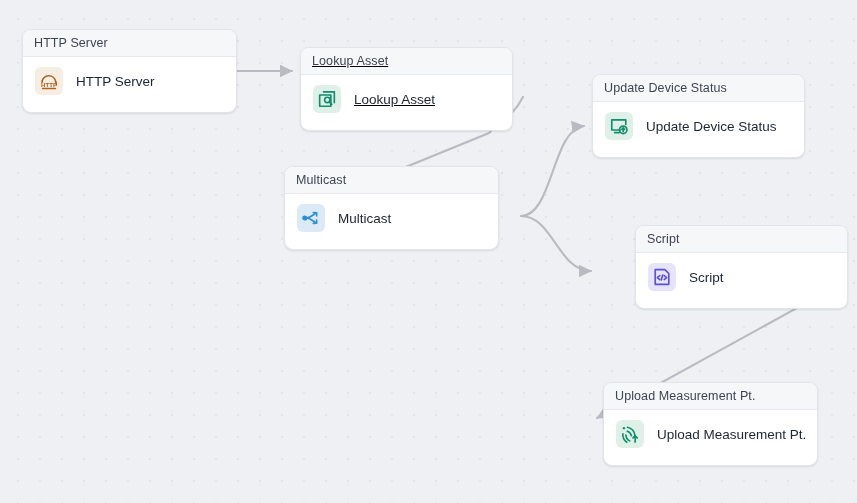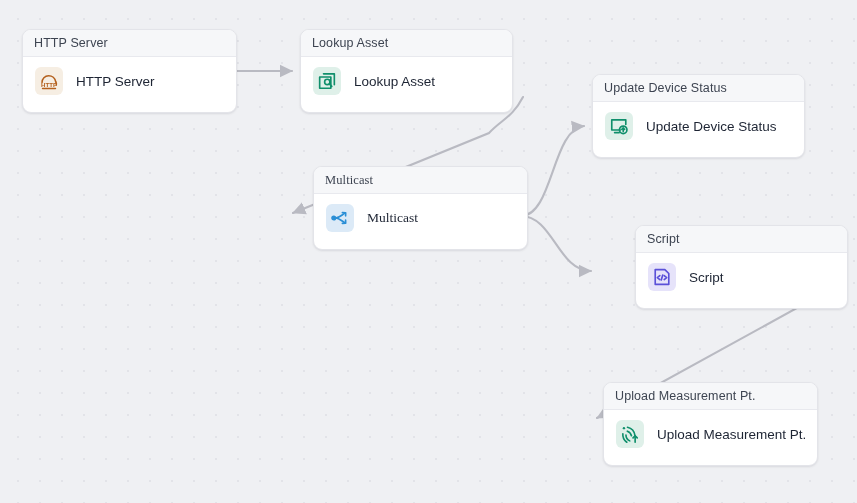--- a/index.html
+++ b/index.html
@@ -116,38 +116,38 @@
           <path d="M4.4 13.6 C4.4 9.6 7.4 6.3 11.6 6.3 C15.4 6.3 18.6 9 19.3 12.8"></path>
           <path d="M19.3 12.8 C20.2 14 20.4 15.3 20 16.4"></path>
           <text x="12" y="18.1" font-size="6.6" font-family="Liberation Sans, sans-serif" font-weight="bold" fill="#b4601d" stroke="none" text-anchor="middle" letter-spacing="0.1">HTTP</text>
           <path d="M5 20.1 H19"></path>
         </svg>
       </span>
       <span class="node-label">HTTP Server</span>
     </div>
   </div>
 
-  <div class="node" style="left:300px; top:29px; width:213px; height:84px;">
+  <div class="node" style="left:300px; top:47px; width:213px; height:84px;text-decoration:underline;">
     <div class="node-header">
       <span class="node-header-title">Lookup Asset</span>
     </div>
     <div class="node-body">
       <span class="icon-tile" style="background:#dff0e9;">
         <svg width="22" height="22" viewBox="0 0 24 24" fill="none" stroke="#0f8f6b" stroke-width="1.8" stroke-linecap="round" stroke-linejoin="round">
           <path d="M8.2 4.2 H20 V16"></path>
           <path d="M4 7.6 H16.2 V19.9 H4 Z"></path>
           <circle cx="12.3" cy="13" r="2.9"></circle>
           <path d="M14.5 15.2 L17.2 17.9"></path>
         </svg>
       </span>
       <span class="node-label">Lookup Asset</span>
     </div>
   </div>
 
-  <div class="node" style="left:313px; top:166px; width:215px; height:84px;font-family:Liberation Serif, serif;">
+  <div class="node" style="left:284px; top:166px; width:215px; height:84px;">
     <div class="node-header">
       <span class="node-header-title">Multicast</span>
     </div>
     <div class="node-body">
       <span class="icon-tile" style="background:#dceaf7;">
         <svg width="22" height="22" viewBox="0 0 24 24" fill="none" stroke="#2b8fd6" stroke-width="1.8" stroke-linecap="round" stroke-linejoin="round">
           <circle cx="5.2" cy="12" r="1.9" fill="#2b8fd6"></circle>
           <path d="M7.1 12 C11 12 13.5 9.1 17.4 6.7"></path>
           <path d="M7.1 12 C11 12 13.5 14.9 17.4 17.3"></path>
           <path d="M14.6 6.1 L18.2 6.3 L18.1 9.7"></path>

